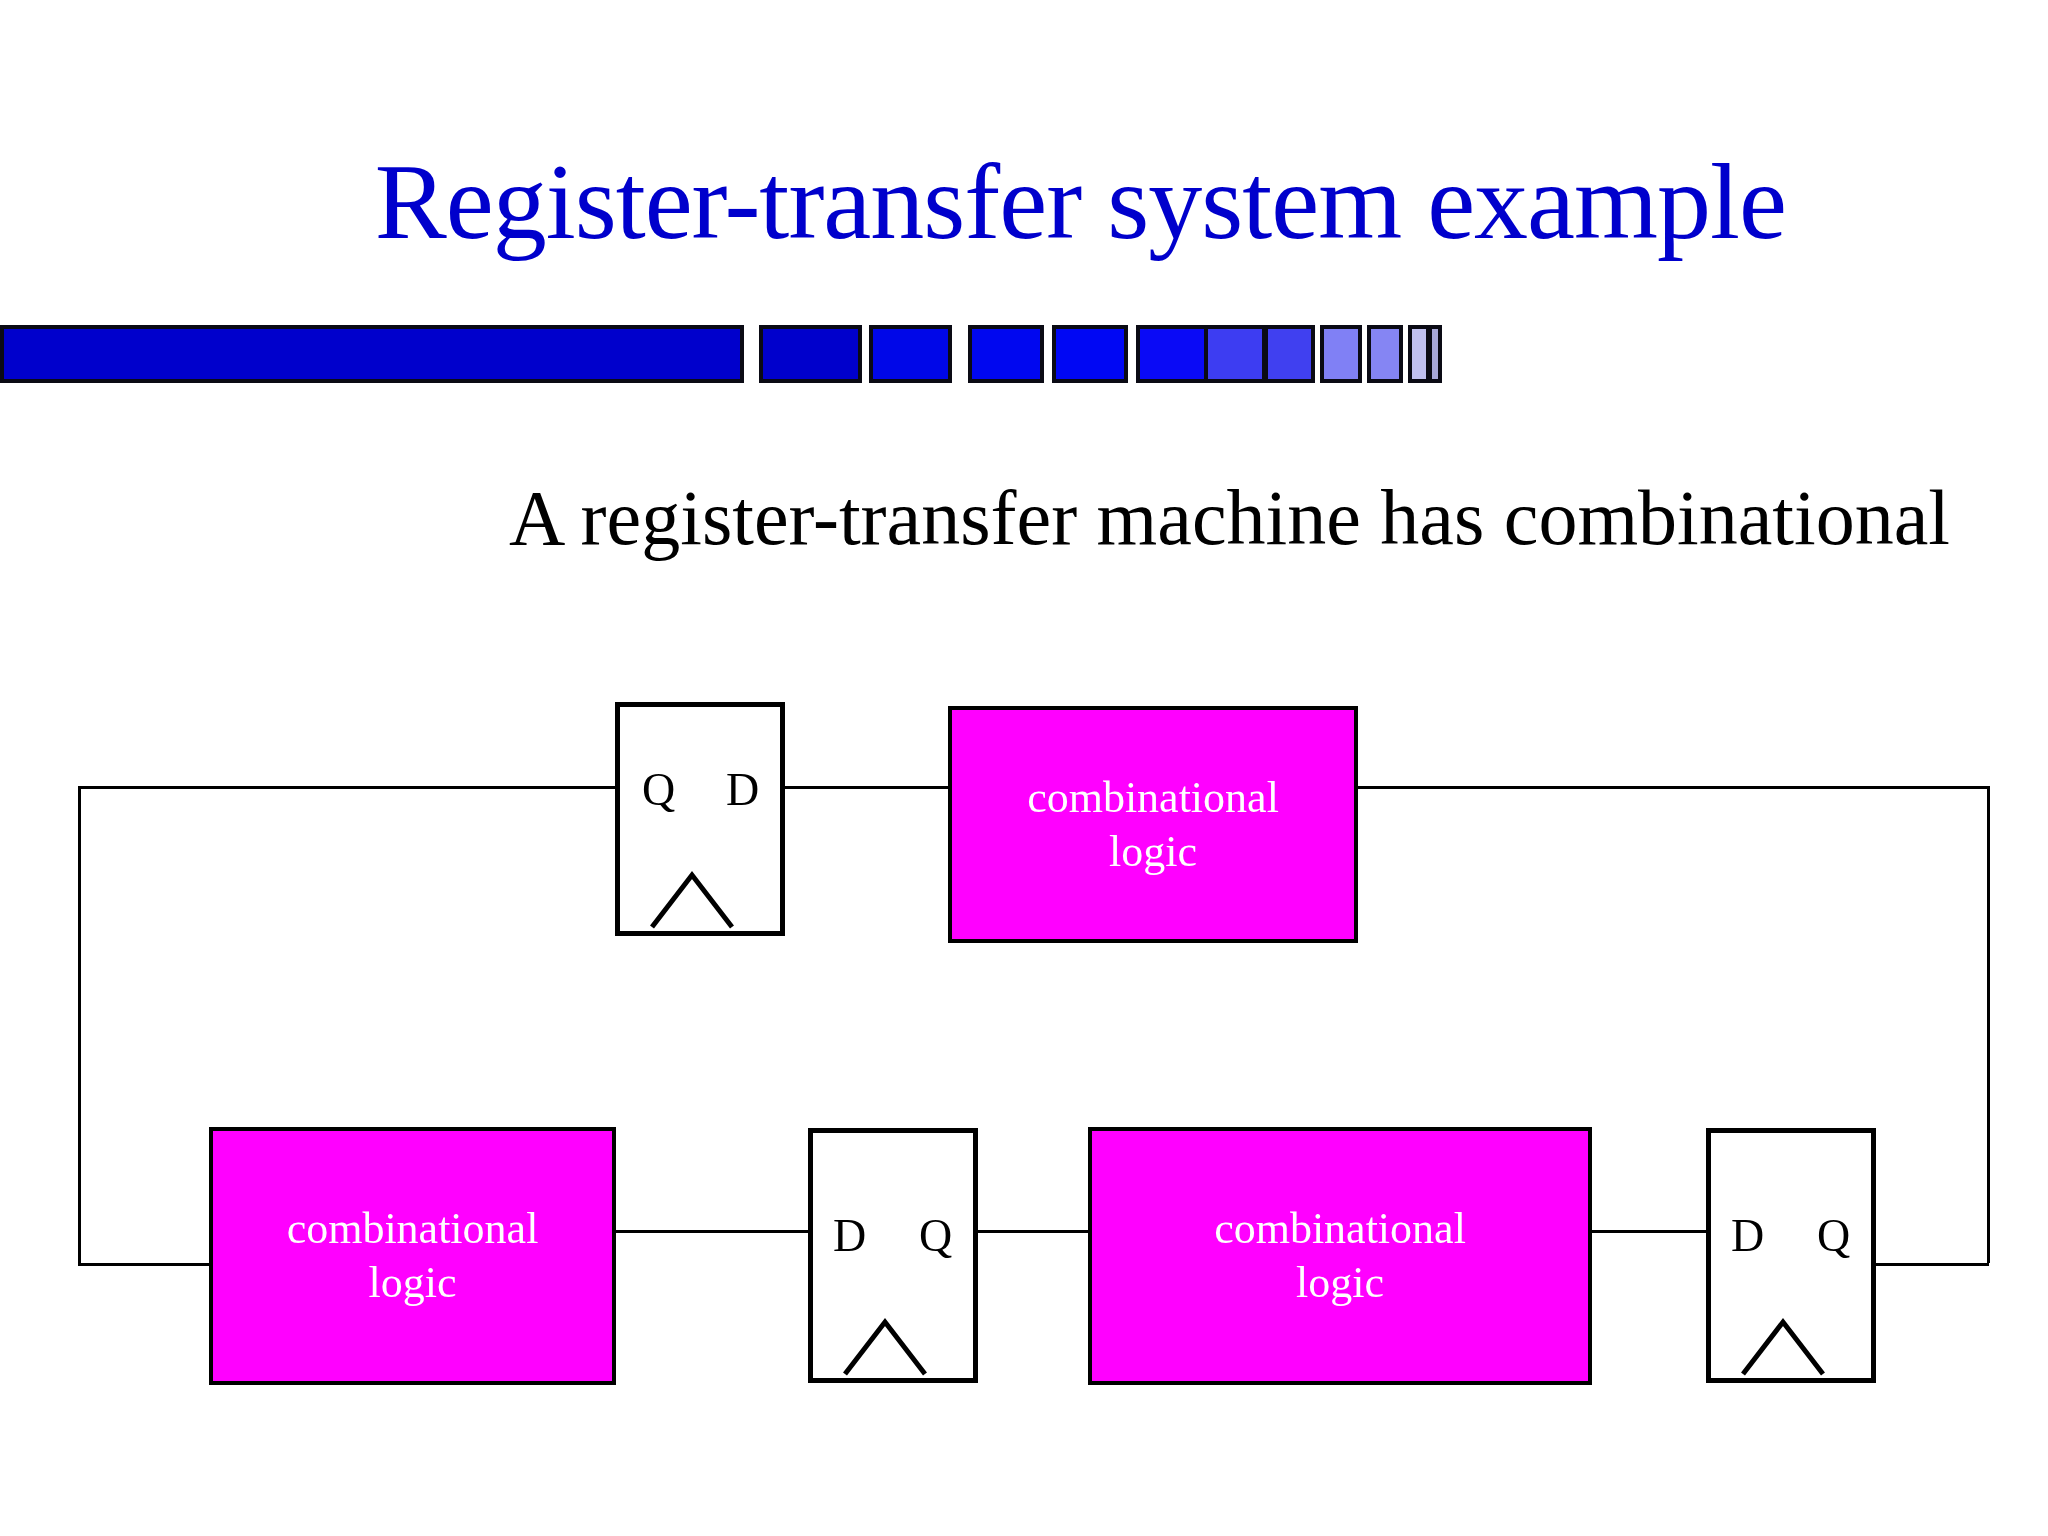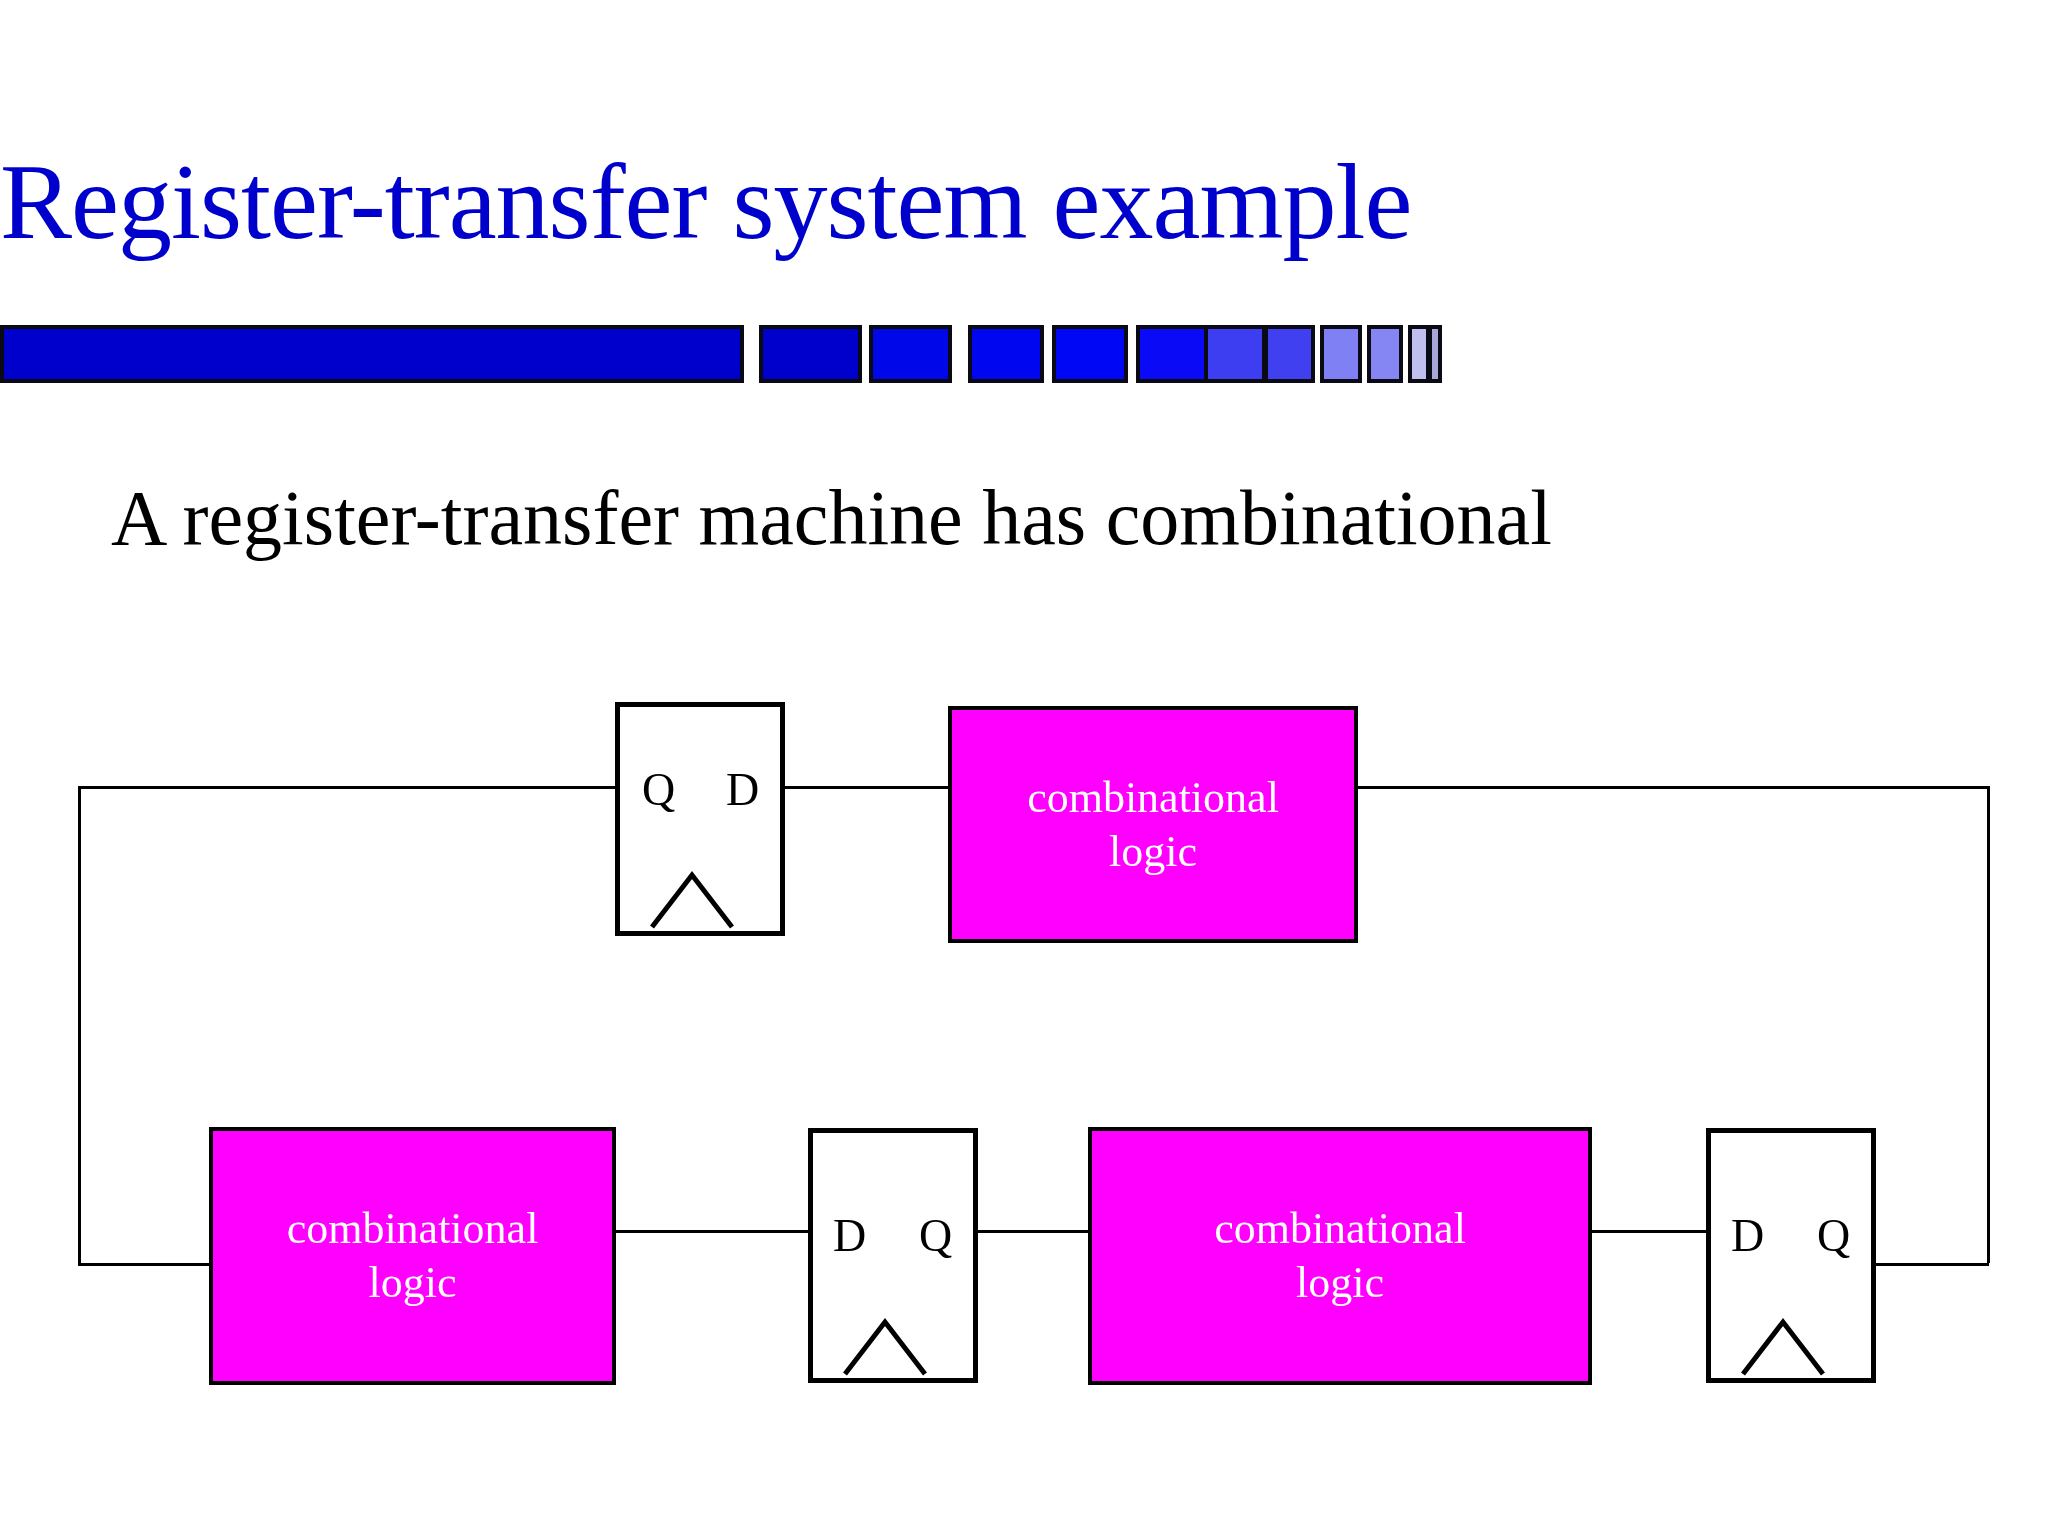--- a/index.html
+++ b/index.html
@@ -14,21 +14,21 @@
     overflow: hidden;
     font-family: "Liberation Serif", "DejaVu Serif", serif;
   }
 
   
   #slide-title {
     position: absolute;
     left: 0;
     top: 148px;
     width: 1786px;
-    text-align: left;
+    text-align: right;
     color: #0000CC;
     font-family: "Liberation Serif", "DejaVu Serif", serif;
     font-size: 108px;
     line-height: 1.0;
     letter-spacing: -1px;
     white-space: nowrap;
   }
 
   
   #decor-bar {
@@ -42,28 +42,28 @@
     position: absolute;
     top: 0;
     height: 58px;
     box-sizing: border-box;
     border: 4px solid #0a0a14;
   }
 
   
   #body-text {
     position: absolute;
-    left: 111px;
+    left: 130px;
     top: 472px;
     width: 1820px;
     color: #000000;
     font-family: "Liberation Serif", "DejaVu Serif", serif;
     font-size: 78px;
     line-height: 1.17;
-    text-align: left;
+    text-align: right;
   }
   #body-text .ln2 { display: block; padding-left: 64px; }
 
   
   #diagram {
     position: absolute;
     left: 0;
     top: 0;
     width: 2048px;
     height: 1536px;

